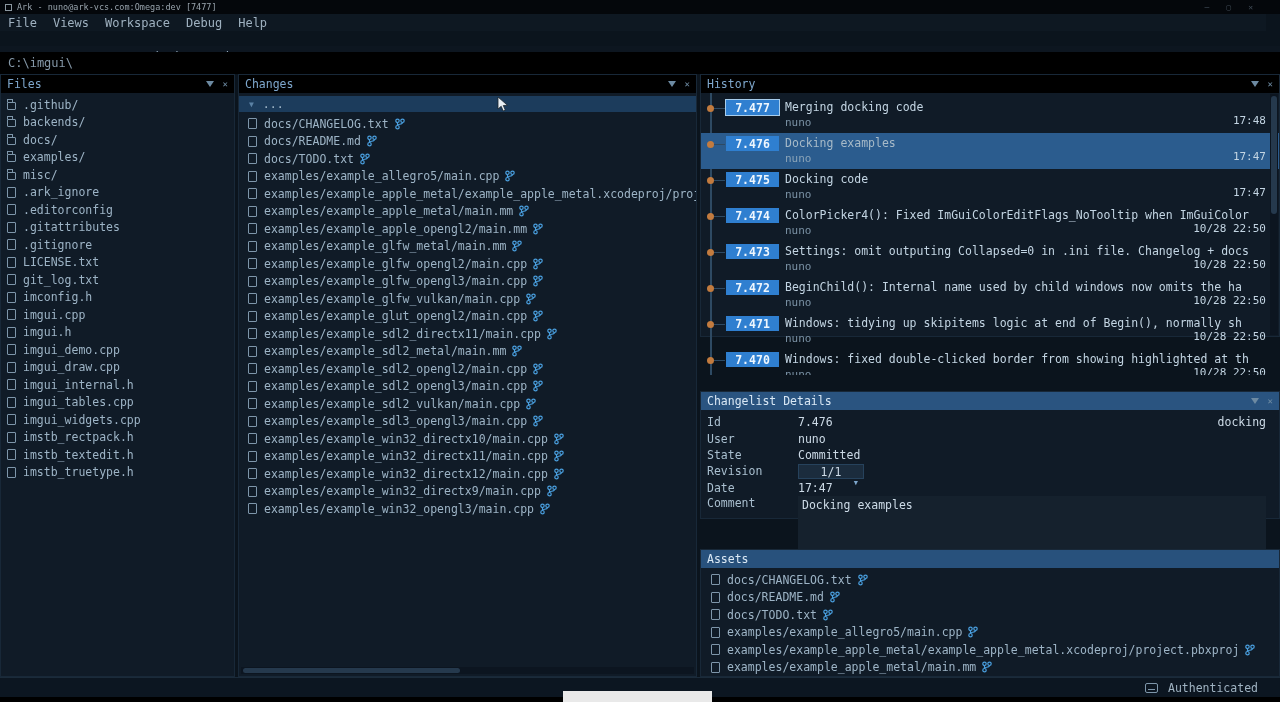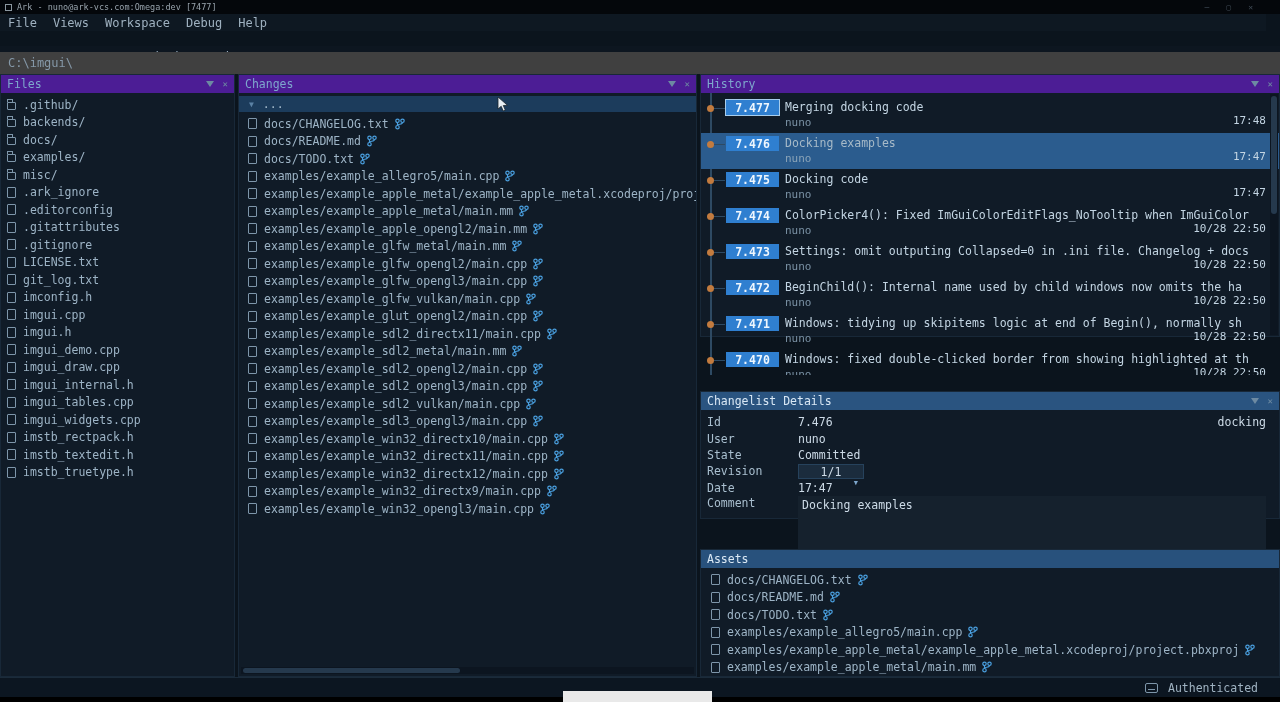--- a/index.html
+++ b/index.html
@@ -16,25 +16,25 @@
     display:flex; align-items:center; padding:0 5px; font-size:8.5px; color:#98a3ac; }
   .app-icon { width:7px; height:7px; border:1px solid #8b97a0; margin-right:5px; flex:none; }
   .win-controls { margin-left:auto; margin-right:22px; display:flex; gap:17px; color:#414c57; font-size:8px; }
   
   .menubar { position:absolute; top:14px; left:0; right:14px; height:17px; background:#0e1822;
     display:flex; align-items:center; font-size:12px; color:#9fb1c0; }
   .menu-item { padding:0 8px; height:100%; display:flex; align-items:center; }
   .toolbar { position:absolute; top:46px; left:0; right:0; height:21px; background:#0d1620;
     display:flex; align-items:center; font-size:12px; color:#9ab0c2; padding-left:8px; }
   .tool-btn { padding:2px 7px 2px 0; margin-right:8px; }
-  .pathbar { position:absolute; top:52px; left:0; right:0; height:22px; background:#404040;
+  .pathbar { position:absolute; top:52px; left:0; right:0; height:22px; background:#000000;
     display:flex; align-items:center; font-size:12px; color:#8598a8; padding-left:8px; }
   
   .panel { position:absolute; background:#101b27; border:1px solid #182838; }
-  .panel-header { height:18px; background:#4c1d95; display:flex; align-items:center;
+  .panel-header { height:18px; background:#000000; display:flex; align-items:center;
     padding:0 6px; font-size:11.5px; color:#7ea7cd; flex:none; }
   .panel-header.active { background:#2a5480; color:#d9e8f5; }
   .header-icons { margin-left:auto; display:flex; gap:9px; align-items:center; }
   .funnel { width:0; height:0; border-left:4px solid transparent; border-right:4px solid transparent;
     border-top:6px solid #6d8aa2; }
   .hx { font-size:9px; color:#6d8aa2; line-height:1; }
   
   .list-body { padding-top:3px; overflow:hidden; }
   .row { height:17.5px; display:flex; align-items:center; padding-left:6px;
     font-size:11.5px; color:#9db4c6; white-space:nowrap; overflow:hidden; }

